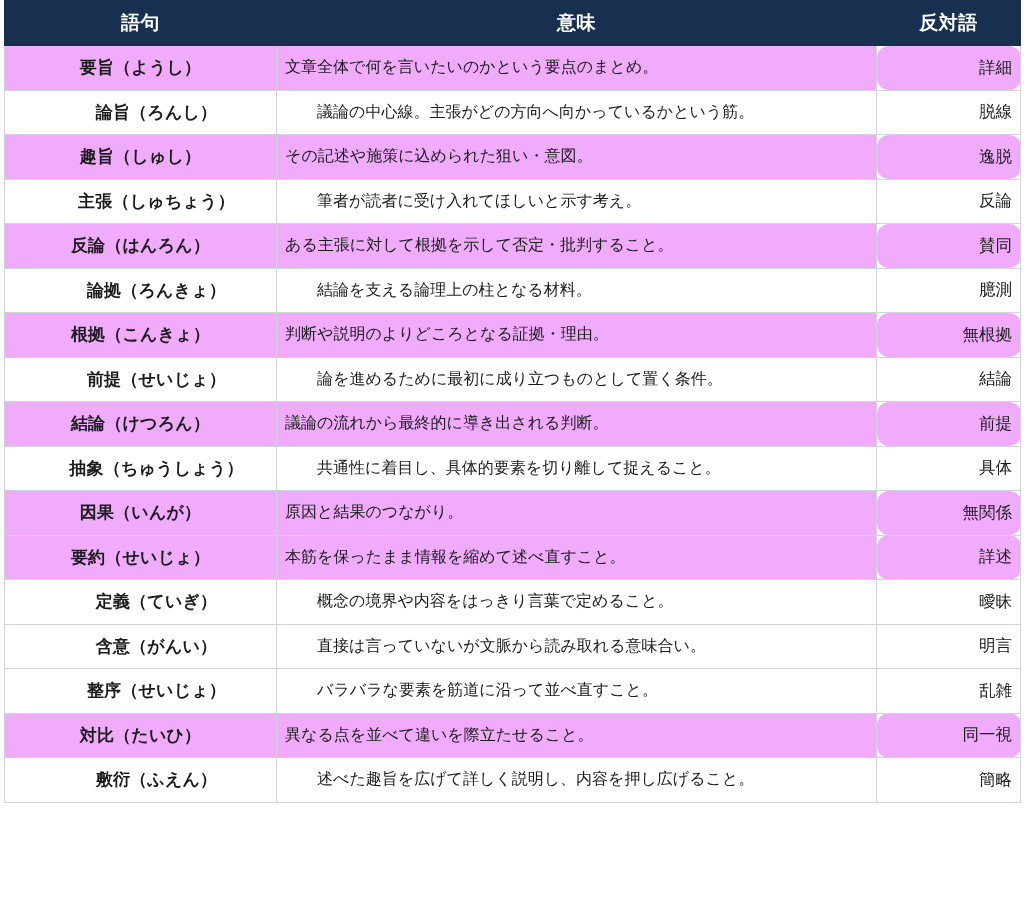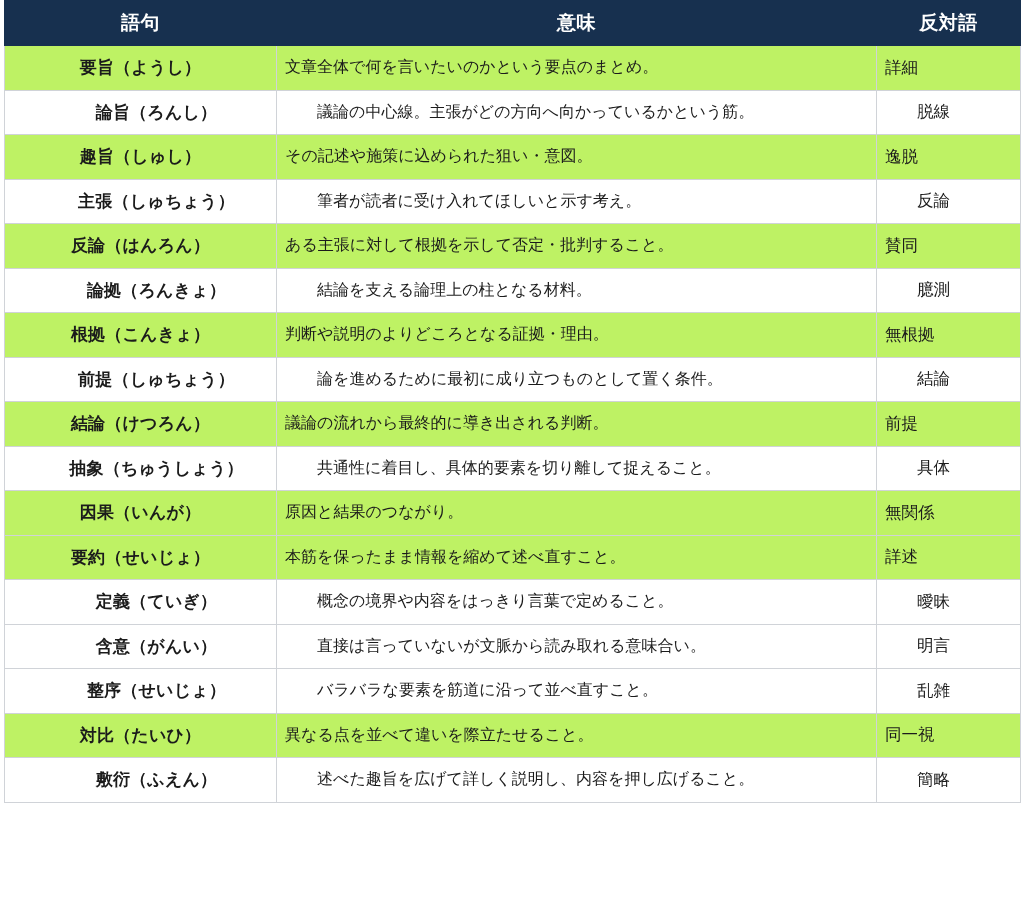--- a/index.html
+++ b/index.html
@@ -54,24 +54,25 @@
     text-align: center;
     font-weight: bold;
     font-size: 17px;
     letter-spacing: 0.2px;
   }
   tbody td.mean {
     text-align: left;
     font-size: 16px;
   }
   tbody td.anton {
-    text-align: left;
+    text-align: right;
     font-size: 16.5px;
+    border-radius: 12px;
   }
-  tbody tr.odd td  { background: #bef264; }
+  tbody tr.odd td  { background: #f0abfc; }
   tbody tr.even td { background: #ffffff; padding-left: 40px; }
 </style>
 </head>
 <body>
 
 <div class="table-wrap">
   <table class="vocab-table">
     <colgroup>
       <col class="c-term">
       <col class="c-mean">
@@ -114,21 +115,21 @@
           <td class="term">論拠（ろんきょ）</td>
           <td class="mean">結論を支える論理上の柱となる材料。</td>
           <td class="anton">臆測</td>
         </tr>
         <tr class="odd">
           <td class="term">根拠（こんきょ）</td>
           <td class="mean">判断や説明のよりどころとなる証拠・理由。</td>
           <td class="anton">無根拠</td>
         </tr>
         <tr class="even">
-          <td class="term">前提（しゅちょう）</td>
+          <td class="term">前提（せいじょ）</td>
           <td class="mean">論を進めるために最初に成り立つものとして置く条件。</td>
           <td class="anton">結論</td>
         </tr>
         <tr class="odd">
           <td class="term">結論（けつろん）</td>
           <td class="mean">議論の流れから最終的に導き出される判断。</td>
           <td class="anton">前提</td>
         </tr>
         <tr class="even">
           <td class="term">抽象（ちゅうしょう）</td>

